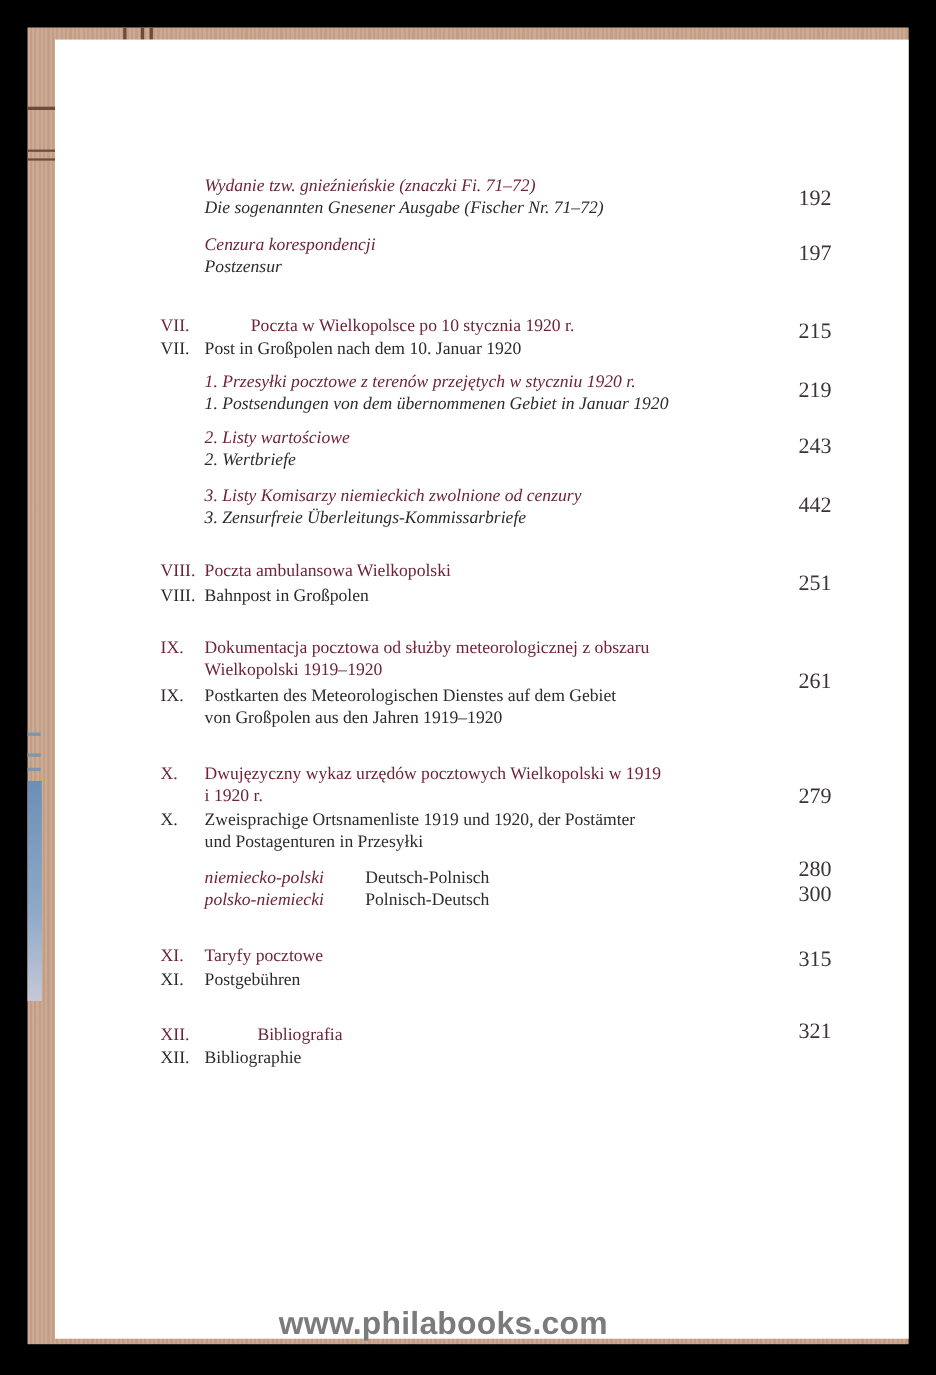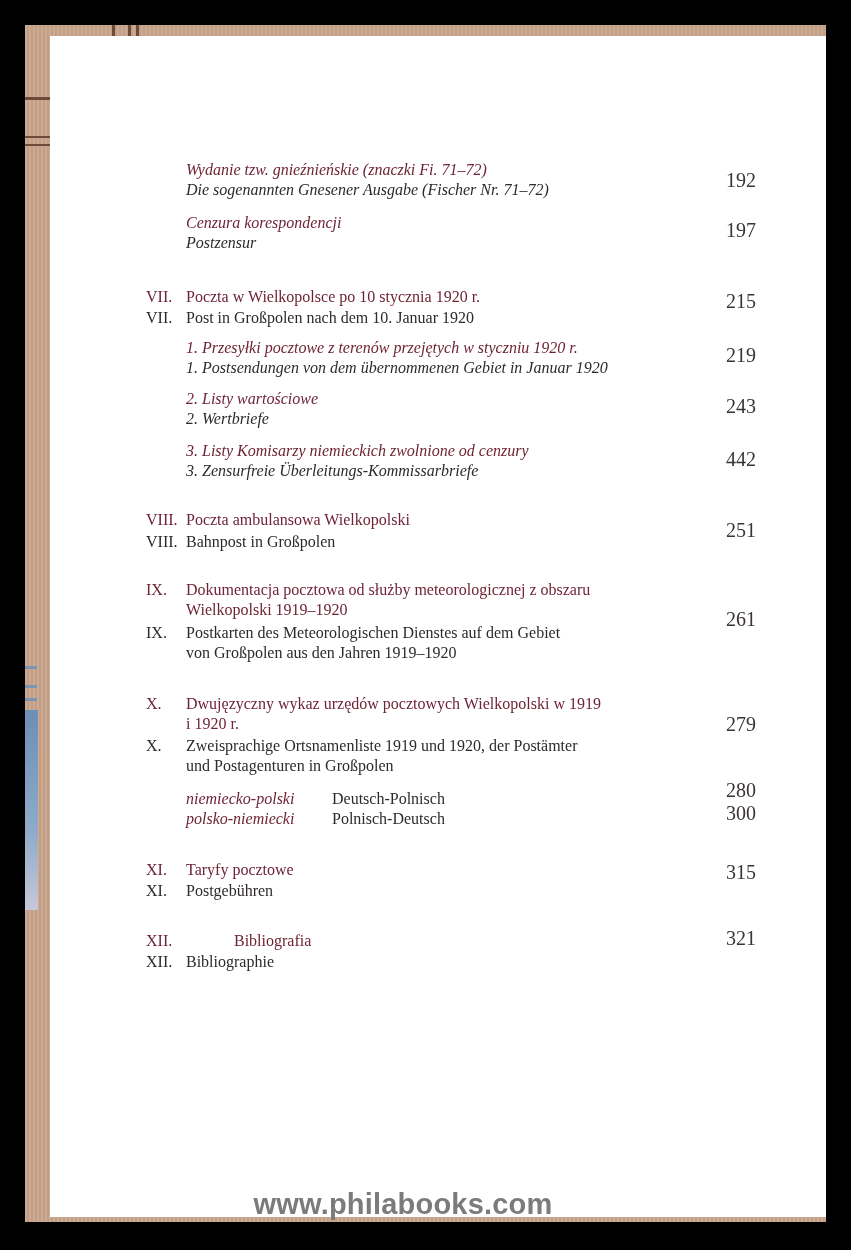--- a/index.html
+++ b/index.html
@@ -65,21 +65,21 @@
     </div>
 
     <div class="entry" style="top:177px;">
       <span class="line pl sub" style="top:0;">Cenzura korespondencji</span>
       <span class="line de sub" style="top:20px;">Postzensur</span>
       <span class="page-no" style="top:6px;">197</span>
     </div>
 
     <div class="entry" style="top:251px;">
       <span class="line pl num" style="top:0;">VII.</span>
-      <span class="line pl ttl" style="top:0;">Poczta w Wielkopolsce po 10 stycznia 1920 r.</span>
+      <span class="line pl ttl" style="top:0;margin-left:42px;">Poczta w Wielkopolsce po 10 stycznia 1920 r.</span>
       <span class="line de num" style="top:21px;">VII.</span>
       <span class="line de ttl" style="top:21px;">Post in Großpolen nach dem 10. Januar 1920</span>
       <span class="page-no" style="top:3px;">215</span>
     </div>
 
     <div class="entry" style="top:302px;">
       <span class="line pl sub" style="top:0;">1. Przesyłki pocztowe z terenów przejętych w styczniu 1920 r.</span>
       <span class="line de sub" style="top:20px;">1. Postsendungen von dem übernommenen Gebiet in Januar 1920</span>
       <span class="page-no" style="top:6px;">219</span>
     </div>
@@ -113,21 +113,21 @@
       <span class="line de ttl" style="top:63px;">von Großpolen aus den Jahren 1919–1920</span>
       <span class="page-no" style="top:28px;">261</span>
     </div>
 
     <div class="entry" style="top:658px;">
       <span class="line pl num" style="top:0;">X.</span>
       <span class="line pl ttl" style="top:0;">Dwujęzyczny wykaz urzędów pocztowych Wielkopolski w 1919</span>
       <span class="line pl ttl" style="top:20px;">i 1920 r.</span>
       <span class="line de num" style="top:42px;">X.</span>
       <span class="line de ttl" style="top:42px;">Zweisprachige Ortsnamenliste 1919 und 1920, der Postämter</span>
-      <span class="line de ttl" style="top:62px;">und Postagenturen in Großpolen</span>
+      <span class="line de ttl" style="top:62px;">und Postagenturen in Przesyłki</span>
       <span class="page-no" style="top:19px;">279</span>
     </div>
 
     <div class="entry" style="top:753px;">
       <span class="line pl sub" style="top:0;">niemiecko-polski</span>
       <span class="line de" style="top:0; left:282px;">Deutsch-Polnisch</span>
       <span class="page-no" style="top:-10px;">280</span>
     </div>
     <div class="entry" style="top:773px;">
       <span class="line pl sub" style="top:0;">polsko-niemiecki</span>

